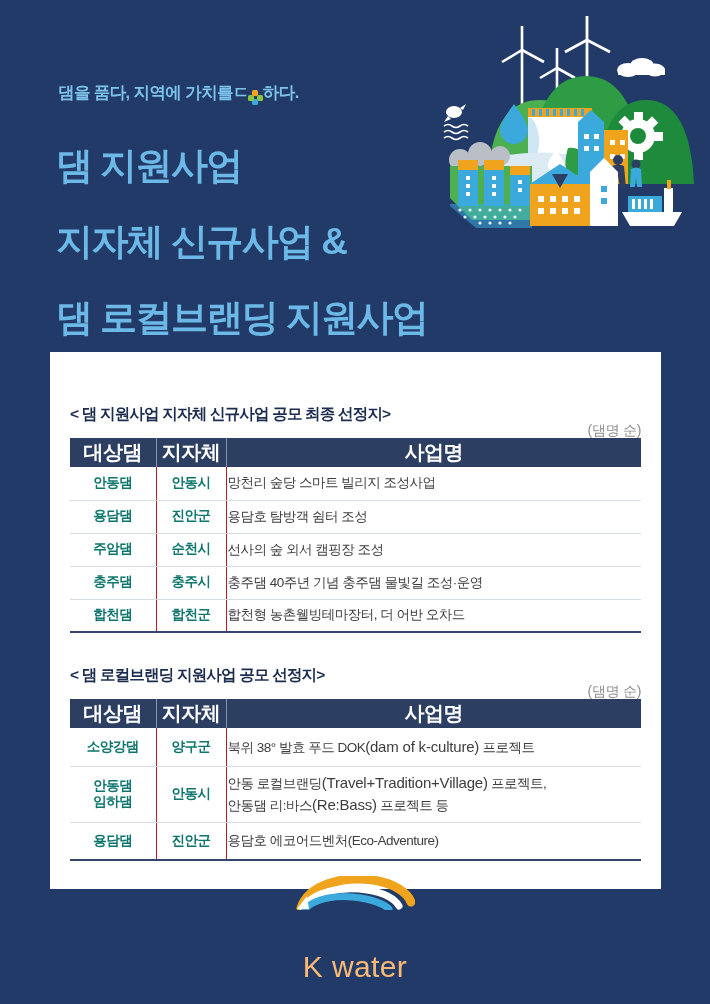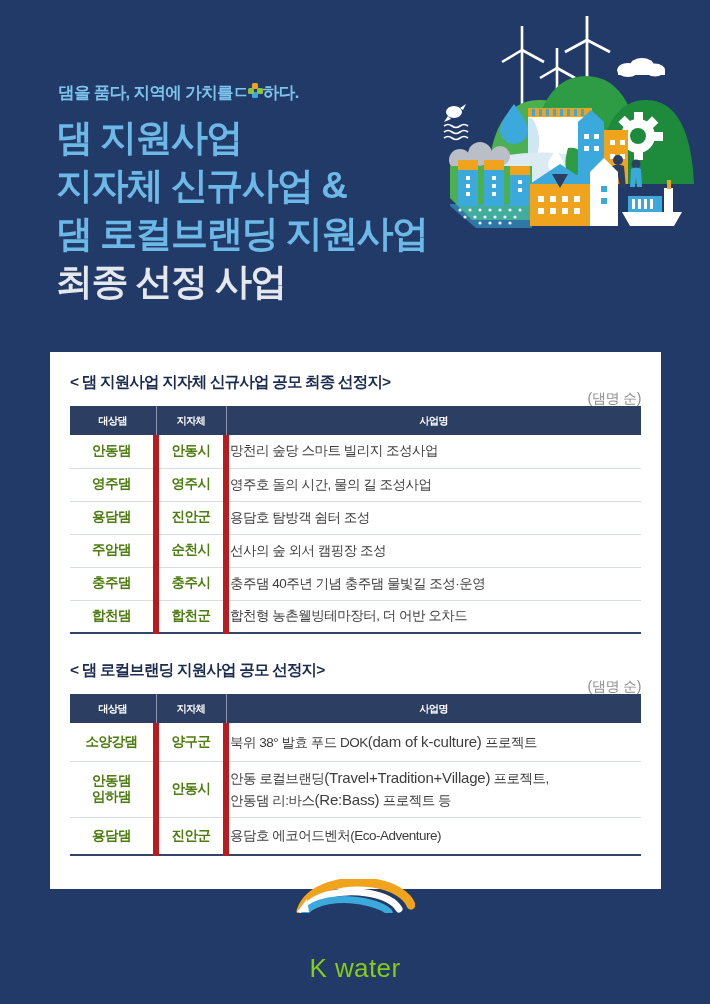--- a/index.html
+++ b/index.html
@@ -32,21 +32,21 @@
   .tagline {
     position: absolute;
     left: 58px;
     top: 82px;
     font-size: 16.5px;
     font-weight: 700;
     color: #7cc4ec;
     letter-spacing: -0.6px;
     white-space: nowrap;
     display: flex;
-    align-items: flex-start;
+    align-items: flex-end;
   }
   .tagline .pinwheel {
     display: inline-block;
     width: 15px;
     height: 15px;
     position: relative;
     margin: 0 0px 0 -1px;
     vertical-align: middle;
     top: 1px;
   }
@@ -67,39 +67,41 @@
     top: 114px;
     line-height: 1.30;
     letter-spacing: -1.6px;
   }
   .headline .hl {
     font-size: 37px;
     font-weight: 700;
     color: #6cb8e6;
     white-space: nowrap;
     display: block;
+    margin-top: 28px;
   }
   .headline .hl.last { color: #e4e7ec; }
 
   
   .card {
     position: absolute;
     left: 50px;
     top: 352px;
     width: 611px;
     height: 537px;
     background: #ffffff;
     padding: 20px 20px 0 20px;
   }
 
   .section { margin-bottom: 4px; }
 
   .sec-head {
     position: relative;
     height: 34px;
+    margin-top: 32px;
   }
   .sec-title {
     font-size: 15.5px;
     font-weight: 700;
     color: #1b2c4f;
     letter-spacing: -0.8px;
     white-space: nowrap;
     line-height: 20px;
   }
   .sec-note {
@@ -112,43 +114,43 @@
   }
 
   table {
     width: 100%;
     border-collapse: collapse;
     table-layout: fixed;
   }
   thead th {
     background: #2c3f63;
     color: #ffffff;
-    font-size: 10px;
+    font-size: 20px;
     font-weight: 700;
     letter-spacing: -0.5px;
     height: 29px;
     text-align: center;
     border-right: 1px solid #8795ae;
   }
   thead th:last-child { border-right: none; }
 
   tbody td {
     border-bottom: 1px solid #d7dbe2;
     height: 33px;
     font-size: 13.5px;
     letter-spacing: -0.5px;
     vertical-align: middle;
   }
   tbody tr:last-child td { border-bottom: 2px solid #33456a; }
 
   td.c-dam, td.c-gov {
     text-align: center;
     font-weight: 700;
-    color: #4d7c0f;
-    border-right: 6px solid #b91c1c;
+    color: #0f766e;
+    border-right: 1px solid #b91c1c;
     line-height: 1.22;
   }
   td.c-proj {
     color: #3d3d3d;
     padding-left: 1px;
     line-height: 1.45;
   }
   td.c-proj .en {
     font-size: 15px;
     letter-spacing: -0.2px;
@@ -163,23 +165,23 @@
   .logo {
     position: absolute;
     left: 0; right: 0;
     bottom: 20px;
     display: flex;
     flex-direction: column;
     align-items: center;
   }
   .logo-arc { width: 120px; height: 34px; margin-bottom: -4px; }
   .logo-text {
-    font-size: 26px;
+    font-size: 30px;
     font-weight: 400;
-    color: #84cc16;
+    color: #fdba74;
     letter-spacing: 0.4px;
     font-family: "Liberation Sans", sans-serif;
     margin-top: 44px;
   }
 </style>
 </head>
 <body>
 
 <div class="poster">
 
@@ -406,25 +408,20 @@
             <th>사업명</th>
           </tr>
         </thead>
         <tbody>
           <tr>
             <td class="c-dam">안동댐</td>
             <td class="c-gov">안동시</td>
             <td class="c-proj">망천리 숲당 스마트 빌리지 조성사업</td>
           </tr>
           <tr>
-            <td class="c-dam">영주댐</td>
-            <td class="c-gov">영주시</td>
-            <td class="c-proj">영주호 돌의 시간, 물의 길 조성사업</td>
-          </tr>
-          <tr>
             <td class="c-dam">용담댐</td>
             <td class="c-gov">진안군</td>
             <td class="c-proj">용담호 탐방객 쉼터 조성</td>
           </tr>
           <tr>
             <td class="c-dam">주암댐</td>
             <td class="c-gov">순천시</td>
             <td class="c-proj">선사의 숲 외서 캠핑장 조성</td>
           </tr>
           <tr>

